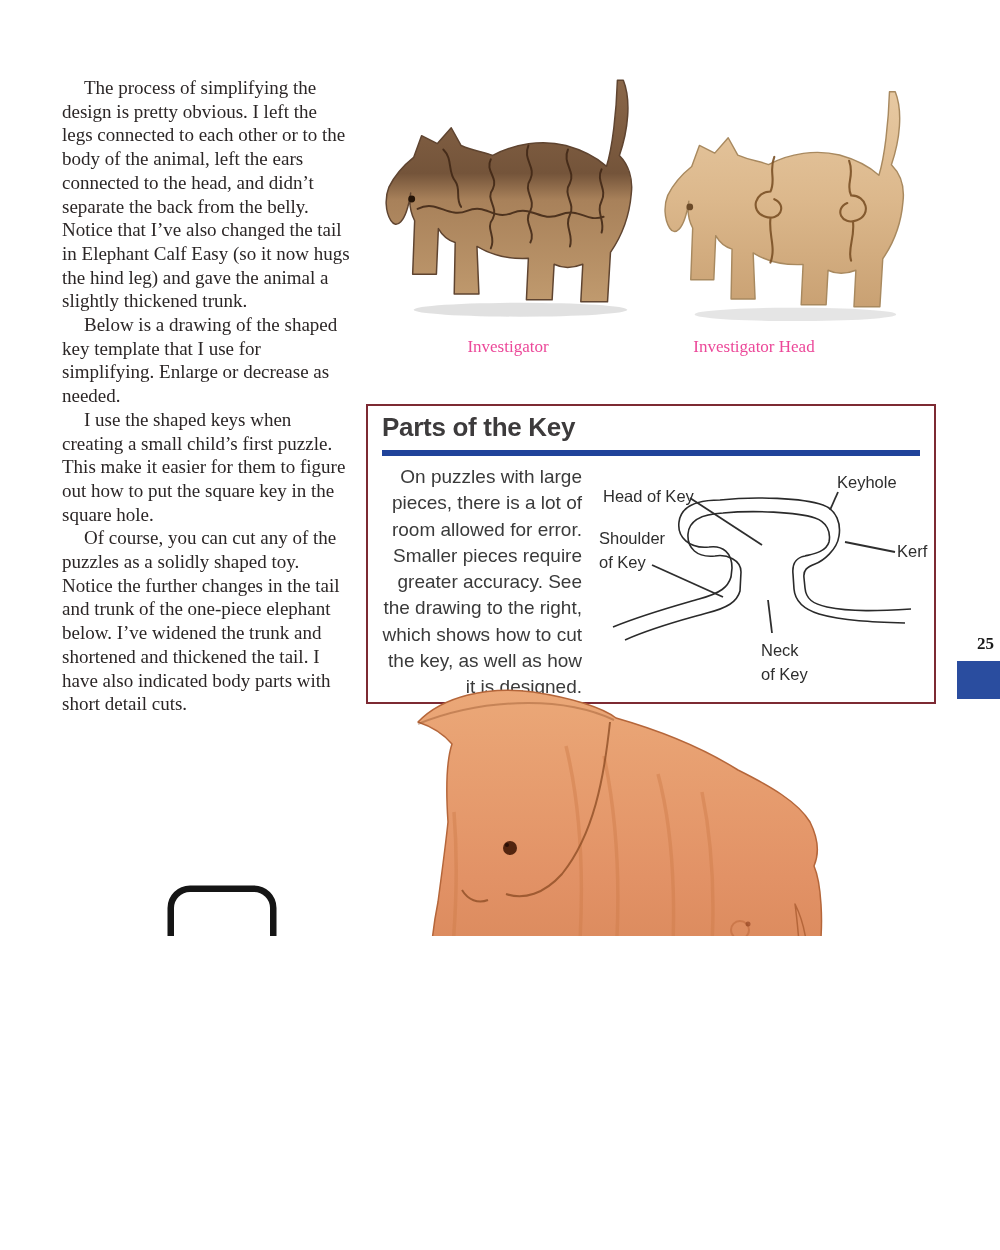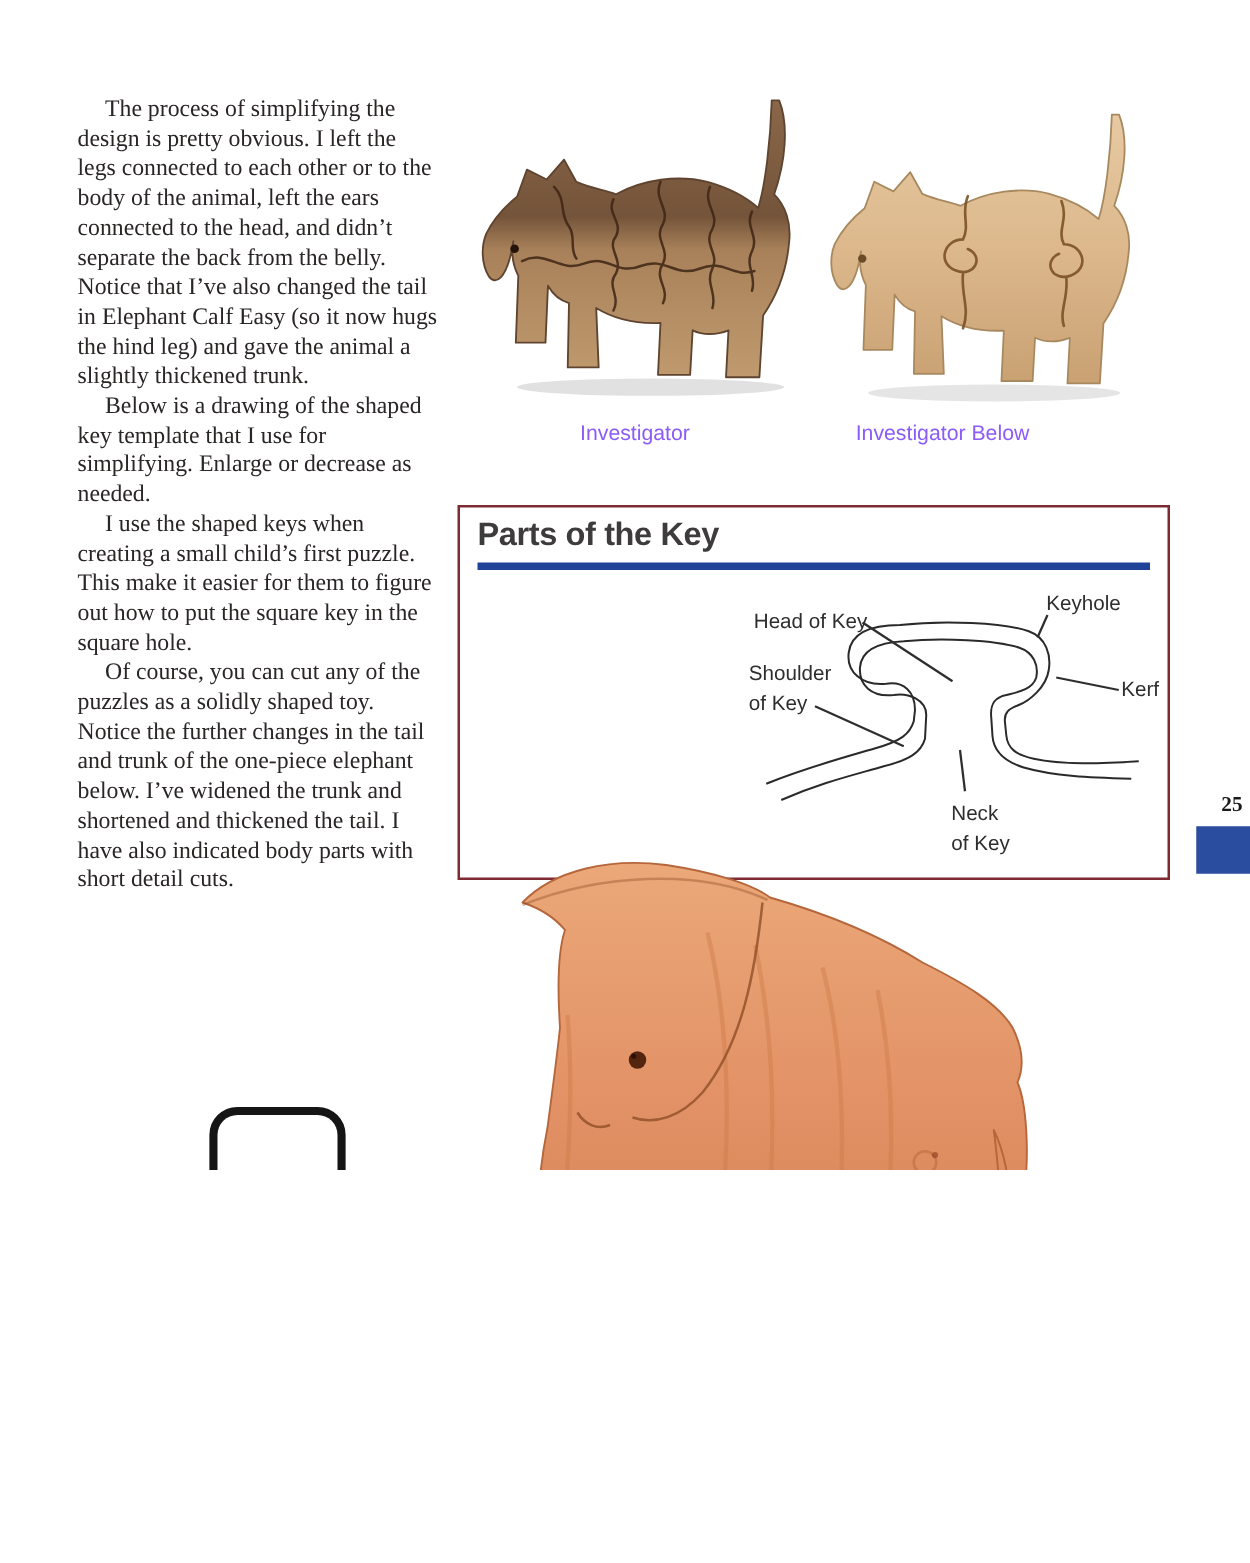--- a/index.html
+++ b/index.html
@@ -2,21 +2,21 @@
 <html><head>
 <meta charset="utf-8">
 <style>
   html,body{margin:0;padding:0;background:#ffffff;}
   .page{position:relative;width:1000px;height:936px;background:#ffffff;overflow:hidden;
         font-family:"Liberation Serif",serif;color:#2b2626;}
   
   .article{position:absolute;left:62px;top:76px;width:288px;font-size:19px;line-height:23.7px;}
   .article p{margin:0;text-indent:22px;}
   
-  .caption{position:absolute;font-family:Liberation Sans, sans-serif;font-size:17px;color:#8b5cf6;text-align:center;}
+  .caption{position:absolute;font-family:Liberation Serif, serif;font-size:17px;color:#ec4899;text-align:center;}
   
   .keybox{position:absolute;left:366px;top:404px;width:570px;height:300px;border:2px solid #7d2a33;
           background:#ffffff;box-sizing:border-box;z-index:1;text-align:right;}
   .keybox-title{position:absolute;left:14px;top:6px;font-family:"Liberation Sans",sans-serif;
                 font-weight:bold;font-size:26px;letter-spacing:-0.3px;color:#3d3b3c;}
   .keybox-rule{position:absolute;left:14px;top:44px;width:538px;height:6px;background:#20439a;}
   .keybox-body{position:absolute;left:14px;top:58px;width:200px;font-family:"Liberation Sans",sans-serif;
                font-size:19px;line-height:26.3px;color:#3a3a3a;}
   .key-diagram{position:absolute;left:207px;top:54px;}
   .key-diagram text{font-family:"Liberation Sans",sans-serif;font-size:16.5px;fill:#2e2e2e;}
@@ -91,25 +91,26 @@
          C94,80 102,80 112,84 C134,72 162,68 186,74 C204,79 218,87 227,95
          C233,76 237,40 238,8 Z" fill="url(#maple)" stroke="#a8895f" stroke-width="1.5" stroke-linejoin="round"></path>
     <g stroke="#7b5126" stroke-width="2.2" fill="none" opacity="0.9" stroke-linecap="round">
       <path d="M118,76 C112,90 120,100 114,112 C98,112 92,132 108,138 C124,144 132,126 118,120 M114,140 C112,158 120,170 114,186"></path>
       <path d="M196,80 C202,96 192,104 198,116 C214,116 220,136 204,142 C188,148 180,130 194,124 M200,144 C202,160 194,172 198,184"></path>
     </g>
     <circle cx="30" cy="128" r="3.5" fill="#6b4a28"></circle>
   </svg>
 
   <div class="caption" style="left:428px;top:337px;width:160px;">Investigator</div>
-  <div class="caption" style="left:674px;top:337px;width:160px;">Investigator Below</div>
+  <div class="caption" style="left:674px;top:337px;width:160px;">Investigator Head</div>
 
   <div class="keybox">
     <div class="keybox-title">Parts of the Key</div>
     <div class="keybox-rule"></div>
+    <div class="keybox-body">On puzzles with large pieces, there is a lot of room allowed for error. Smaller pieces require greater accuracy. See the drawing to the right, which shows how to cut the key, as well as how it is designed.</div>
 
     <svg class="key-diagram" width="360" height="238" viewBox="0 0 360 238">
 
       <g>
         <path class="cutline" d="M38,167 C70,154 100,146 124,139 C146,133 153,127 156,117 L157,108
           C157,93 148,85 134,87 C114,89 102,77 104,62 C106,46 122,40 145,40 C180,36 228,38 248,45
           C262,50 266,64 264,76 C262,90 248,101 240,104 C232,107 228,110 229,118 L230,128
           C231,139 238,144 252,147 C276,152 304,151 336,149"></path>
         <path class="cutline" d="M50,180 C82,166 108,160 132,153 C152,148 162,142 165,131 L166,112
           C166,100 152,94 140,96 C122,98 112,88 113,74 C114,60 128,54 148,53 C178,50 222,52 240,58

